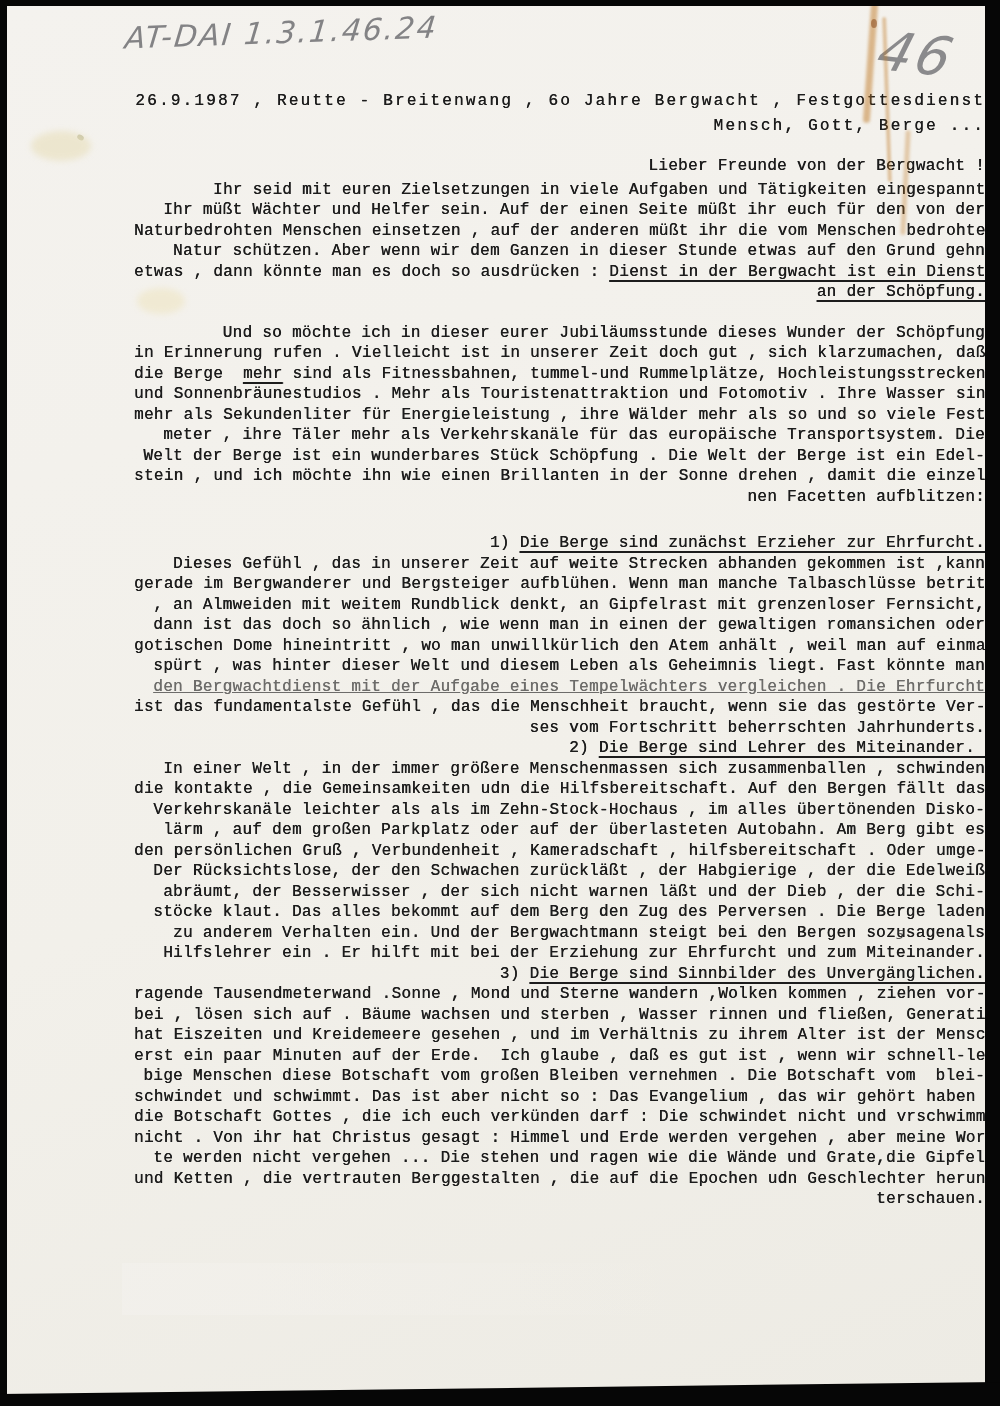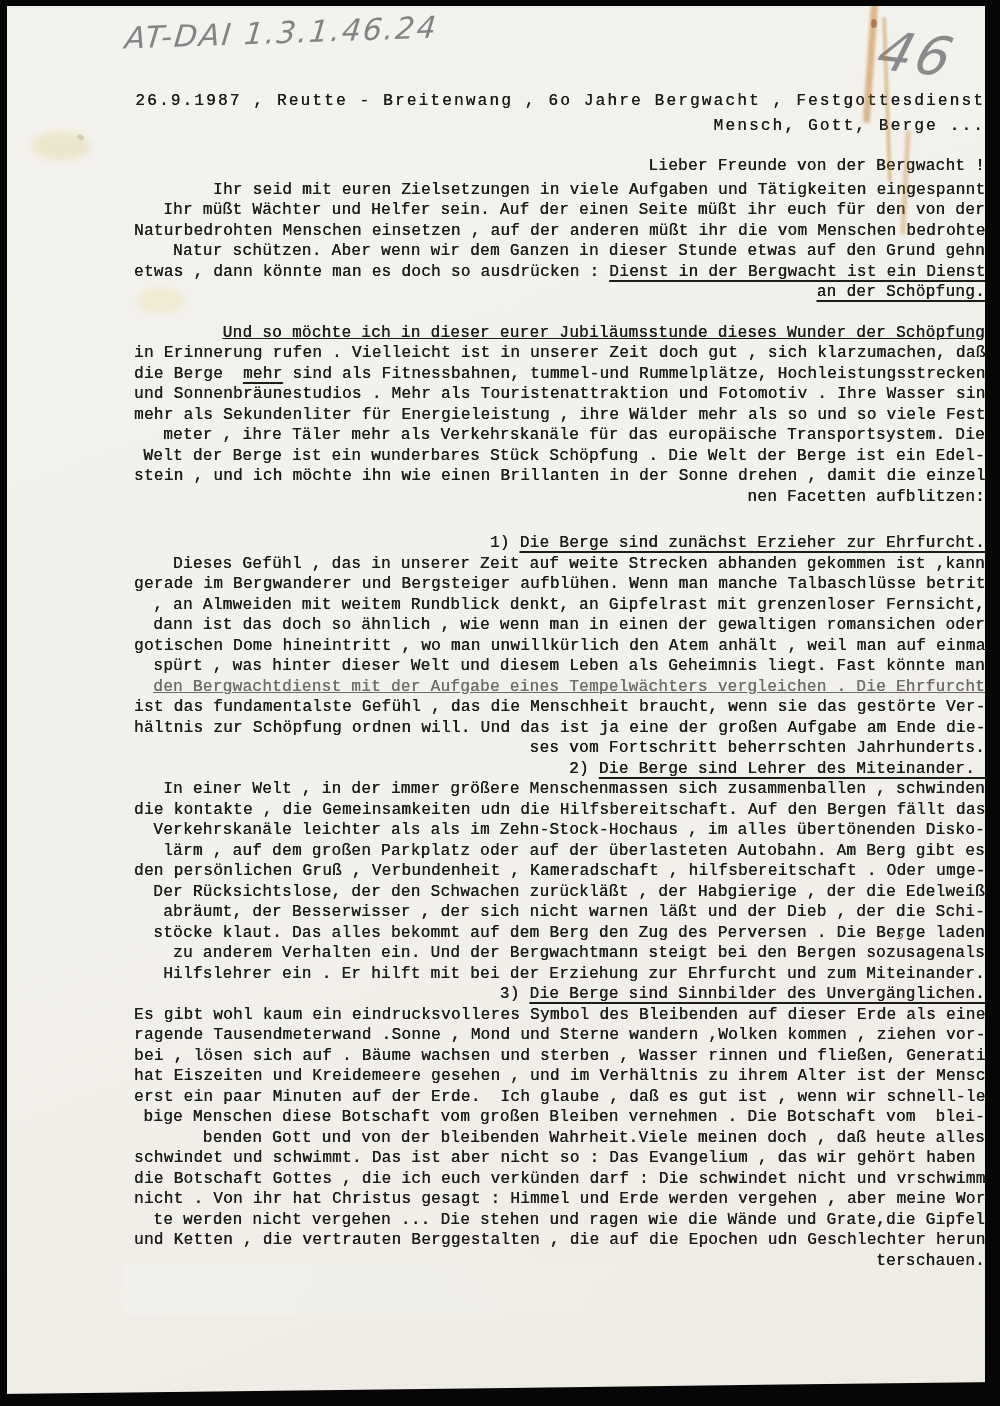--- a/index.html
+++ b/index.html
@@ -94,59 +94,56 @@
     <div class="text">
         <div class="tw-line wide"><span>26.9.1987 , Reutte - Breitenwang , 6o Jahre Bergwacht , Festgottesdienst</span></div>
         <div class="tw-line wide" style="margin-top: 4px;"><span>Mensch, Gott, Berge ...</span></div>
         <div class="tw-line indent" style="margin-top: 20px;"><span>Lieber Freunde von der Bergwacht !</span></div>
         <div class="tw-line indent" style="margin-top: 3px;"><span>Ihr seid mit euren Zielsetzungen in viele Aufgaben und Tätigkeiten eingespannt.</span></div>
         <div class="tw-line"><span>Ihr müßt Wächter und Helfer sein. Auf der einen Seite müßt ihr euch für den von der</span></div>
         <div class="tw-line"><span>Naturbedrohten Menschen einsetzen , auf der anderen müßt ihr die vom Menschen bedrohte</span></div>
         <div class="tw-line"><span>Natur schützen. Aber wenn wir dem Ganzen in dieser Stunde etwas auf den Grund gehn</span></div>
         <div class="tw-line"><span>etwas , dann könnte man es doch so ausdrücken : </span><span class="u">Dienst in der Bergwacht ist ein Dienst</span></div>
         <div class="tw-line"><span class="u">an der Schöpfung.</span></div>
-        <div class="tw-line indent" style="margin-top: 20px; text-decoration: underline;"><span>Und so möchte ich in dieser eurer Jubiläumsstunde dieses Wunder der Schöpfung</span></div>
+        <div class="tw-line indent" style="margin-top: 20px;"><span>Und so möchte ich in dieser eurer Jubiläumsstunde dieses Wunder der Schöpfung</span></div>
         <div class="tw-line"><span>in Erinnerung rufen . Vielleicht ist in unserer Zeit doch gut , sich klarzumachen, daß</span></div>
         <div class="tw-line"><span>die Berge  </span><span class="u">mehr</span><span> sind als Fitnessbahnen, tummel-und Rummelplätze, Hochleistungsstrecken</span></div>
         <div class="tw-line"><span>und Sonnenbräunestudios . Mehr als Touristenattraktion und Fotomotiv . Ihre Wasser sind</span></div>
         <div class="tw-line"><span>mehr als Sekundenliter für Energieleistung , ihre Wälder mehr als so und so viele Fest-</span></div>
         <div class="tw-line"><span>meter , ihre Täler mehr als Verkehrskanäle für das europäische Transportsystem. Die</span></div>
         <div class="tw-line"><span>Welt der Berge ist ein wunderbares Stück Schöpfung . Die Welt der Berge ist ein Edel-</span></div>
         <div class="tw-line"><span>stein , und ich möchte ihn wie einen Brillanten in der Sonne drehen , damit die einzel-</span></div>
         <div class="tw-line"><span>nen Facetten aufblitzen:</span></div>
         <div class="tw-line indent" style="margin-top: 26px;"><span>1) </span><span class="u">Die Berge sind zunächst Erzieher zur Ehrfurcht.</span></div>
         <div class="tw-line"><span>Dieses Gefühl , das in unserer Zeit auf weite Strecken abhanden gekommen ist ,kann</span></div>
         <div class="tw-line"><span>gerade im Bergwanderer und Bergsteiger aufblühen. Wenn man manche Talbaschlüsse betritt</span></div>
         <div class="tw-line"><span>, an Almweiden mit weitem Rundblick denkt, an Gipfelrast mit grenzenloser Fernsicht,</span></div>
         <div class="tw-line"><span>dann ist das doch so ähnlich , wie wenn man in einen der gewaltigen romansichen oder</span></div>
         <div class="tw-line"><span>gotischen Dome hineintritt , wo man unwillkürlich den Atem anhält , weil man auf einmal</span></div>
         <div class="tw-line"><span>spürt , was hinter dieser Welt und diesem Leben als Geheimnis liegt. Fast könnte man</span></div>
         <div class="tw-line faded"><span>den Bergwachtdienst mit der Aufgabe eines Tempelwächters vergleichen . Die Ehrfurcht</span></div>
         <div class="tw-line"><span>ist das fundamentalste Gefühl , das die Menschheit braucht, wenn sie das gestörte Ver-</span></div>
-        <div class="tw-line"><span>hältnis zur Schöpfung ordnen will. Und das ist ja eine der großen Aufgabe am Ende die-</span></div>
         <div class="tw-line"><span>ses vom Fortschritt beherrschten Jahrhunderts.</span></div>
         <div class="tw-line indent"><span>2) </span><span class="u">Die Berge sind Lehrer des Miteinander. </span></div>
         <div class="tw-line"><span>In einer Welt , in der immer größere Menschenmassen sich zusammenballen , schwinden</span></div>
         <div class="tw-line"><span>die kontakte , die Gemeinsamkeiten udn die Hilfsbereitschaft. Auf den Bergen fällt das</span></div>
         <div class="tw-line"><span>Verkehrskanäle leichter als als im Zehn-Stock-Hochaus , im alles übertönenden Disko-</span></div>
         <div class="tw-line"><span>lärm , auf dem großen Parkplatz oder auf der überlasteten Autobahn. Am Berg gibt es</span></div>
         <div class="tw-line"><span>den persönlichen Gruß , Verbundenheit , Kameradschaft , hilfsbereitschaft . Oder umge-</span></div>
         <div class="tw-line"><span>Der Rücksichtslose, der den Schwachen zurückläßt , der Habgierige , der die Edelweiß</span></div>
         <div class="tw-line"><span>abräumt, der Besserwisser , der sich nicht warnen läßt und der Dieb , der die Schi-</span></div>
         <div class="tw-line"><span>stöcke klaut. Das alles bekommt auf dem Berg den Zug des Perversen . Die Berge laden</span></div>
         <div class="tw-line"><span>zu anderem Verhalten ein. Und der Bergwachtmann steigt bei den Bergen sozusagenals</span></div>
         <div class="tw-line"><span>Hilfslehrer ein . Er hilft mit bei der Erziehung zur Ehrfurcht und zum Miteinander.</span></div>
         <div class="tw-line indent"><span>3) </span><span class="u">Die Berge sind Sinnbilder des Unvergänglichen.</span></div>
-        <div class="tw-line"><span>Es gibt wohl kaum ein eindrucksvolleres Symbol des Bleibenden auf dieser Erde als eine</span></div>
         <div class="tw-line"><span>ragende Tausendmeterwand .Sonne , Mond und Sterne wandern ,Wolken kommen , ziehen vor-</span></div>
         <div class="tw-line"><span>bei , lösen sich auf . Bäume wachsen und sterben , Wasser rinnen und fließen, Generatio</span></div>
         <div class="tw-line"><span>hat Eiszeiten und Kreidemeere gesehen , und im Verhältnis zu ihrem Alter ist der Mensch</span></div>
         <div class="tw-line"><span>erst ein paar Minuten auf der Erde.  Ich glaube , daß es gut ist , wenn wir schnell-le</span></div>
         <div class="tw-line"><span>bige Menschen diese Botschaft vom großen Bleiben vernehmen . Die Botschaft vom  blei-</span></div>
-        <div class="tw-line"><span>benden Gott und von der bleibenden Wahrheit.Viele meinen doch , daß heute alles</span></div>
         <div class="tw-line"><span>schwindet und schwimmt. Das ist aber nicht so : Das Evangelium , das wir gehört haben ,</span></div>
         <div class="tw-line"><span>die Botschaft Gottes , die ich euch verkünden darf : Die schwindet nicht und vrschwimmt</span></div>
         <div class="tw-line"><span>nicht . Von ihr hat Christus gesagt : Himmel und Erde werden vergehen , aber meine Wor-</span></div>
         <div class="tw-line"><span>te werden nicht vergehen ... Die stehen und ragen wie die Wände und Grate,die Gipfel</span></div>
         <div class="tw-line"><span>und Ketten , die vertrauten Berggestalten , die auf die Epochen udn Geschlechter herun-</span></div>
         <div class="tw-line"><span>terschauen.</span></div>
       </div>
 
     <div class="fade-patch"></div>
   </div>

